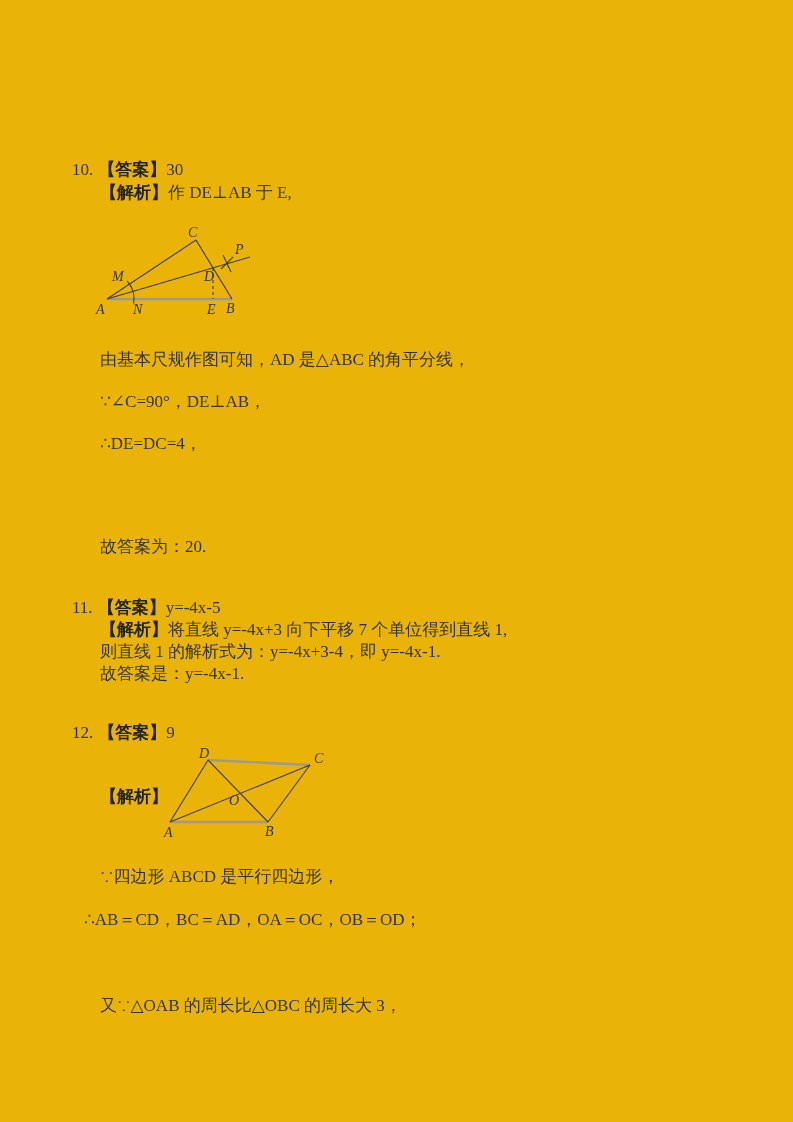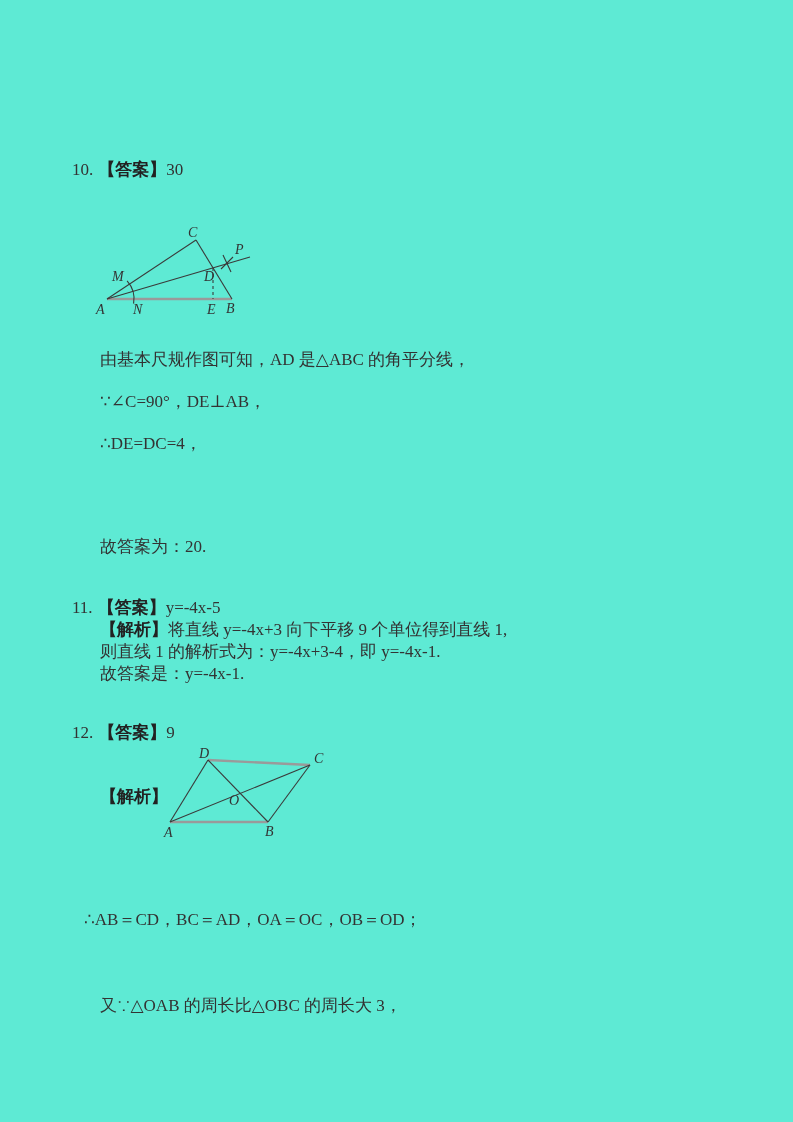--- a/index.html
+++ b/index.html
@@ -1,20 +1,20 @@
 <!DOCTYPE html>
 <html><head>
 <meta charset="utf-8">
 <style>
   html,body{margin:0;padding:0;background:#e8e8e8;}
   .page{
     position:relative;
     width:793px;height:1122px;
     margin:0 auto;
-    background:#5eead4;
+    background:#eab308;
     font-family:"Liberation Serif","DejaVu Serif",serif;
     color:#333333;
     font-size:17px;
     overflow:hidden;
   }
   .line{position:absolute;white-space:nowrap;line-height:21px;}
   .lbl{font-weight:bold;color:#222;}
   .num{margin-right:5px;}
   .frac{
     display:inline-block;
@@ -38,20 +38,23 @@
   .thick{stroke:#9a9a9a;stroke-width:2.4;fill:none;}
   .dash{stroke:#3a3a3a;stroke-width:1.1;stroke-dasharray:3,3;fill:none;}
 </style>
 </head>
 <body>
 
 <div class="page">
 
   <div class="line" style="top:159px;left:72px">
     <span class="num">10.</span><span class="lbl">【答案】</span><span>30</span>
+  </div>
+  <div class="line" style="top:182px;left:100px">
+    <span class="lbl">【解析】</span><span>作 DE⊥AB 于 E,</span>
   </div>
 
   <svg style="top:225px;left:85px" width="175" height="95" viewBox="0 0 175 95">
 
     <line class="thick" x1="22" y1="74" x2="147" y2="74"></line>
 
     <line class="thin" x1="22" y1="74" x2="111" y2="15"></line>
 
     <line class="thin" x1="111" y1="15" x2="147" y2="74"></line>
 
@@ -78,21 +81,21 @@
   <div class="line" style="top:391px;left:100px">∵∠C=90°，DE⊥AB，</div>
   <div class="line" style="top:433px;left:100px">∴DE=DC=4，</div>
 
 
   <div class="line" style="top:536px;left:100px">故答案为：20.</div>
 
   <div class="line" style="top:597px;left:72px">
     <span class="num">11.</span><span class="lbl">【答案】</span><span>y=-4x-5</span>
   </div>
   <div class="line" style="top:619px;left:100px">
-    <span class="lbl">【解析】</span><span>将直线 y=-4x+3 向下平移 9 个单位得到直线 1,</span>
+    <span class="lbl">【解析】</span><span>将直线 y=-4x+3 向下平移 7 个单位得到直线 1,</span>
   </div>
   <div class="line" style="top:641px;left:100px">则直线 1 的解析式为：y=-4x+3-4，即 y=-4x-1.</div>
   <div class="line" style="top:663px;left:100px">故答案是：y=-4x-1.</div>
 
   <div class="line" style="top:722px;left:72px">
     <span class="num">12.</span><span class="lbl">【答案】</span><span>9</span>
   </div>
 
   <div class="line" style="top:786px;left:100px">
     <span class="lbl">【解析】</span>
@@ -112,16 +115,17 @@
 
     <line class="thin" x1="113" y1="77" x2="53" y2="15"></line>
 
     <text class="fig-label" x="44" y="13">D</text>
     <text class="fig-label" x="159" y="18">C</text>
     <text class="fig-label" x="74" y="60">O</text>
     <text class="fig-label" x="9" y="92">A</text>
     <text class="fig-label" x="110" y="91">B</text>
   </svg>
 
+  <div class="line" style="top:866px;left:100px">∵四边形 ABCD 是平行四边形，</div>
   <div class="line" style="top:909px;left:84px">∴AB＝CD，BC＝AD，OA＝OC，OB＝OD；</div>
   <div class="line" style="top:995px;left:100px">又∵△OAB 的周长比△OBC 的周长大 3，</div>
 
 </div>
 
 </body></html>

